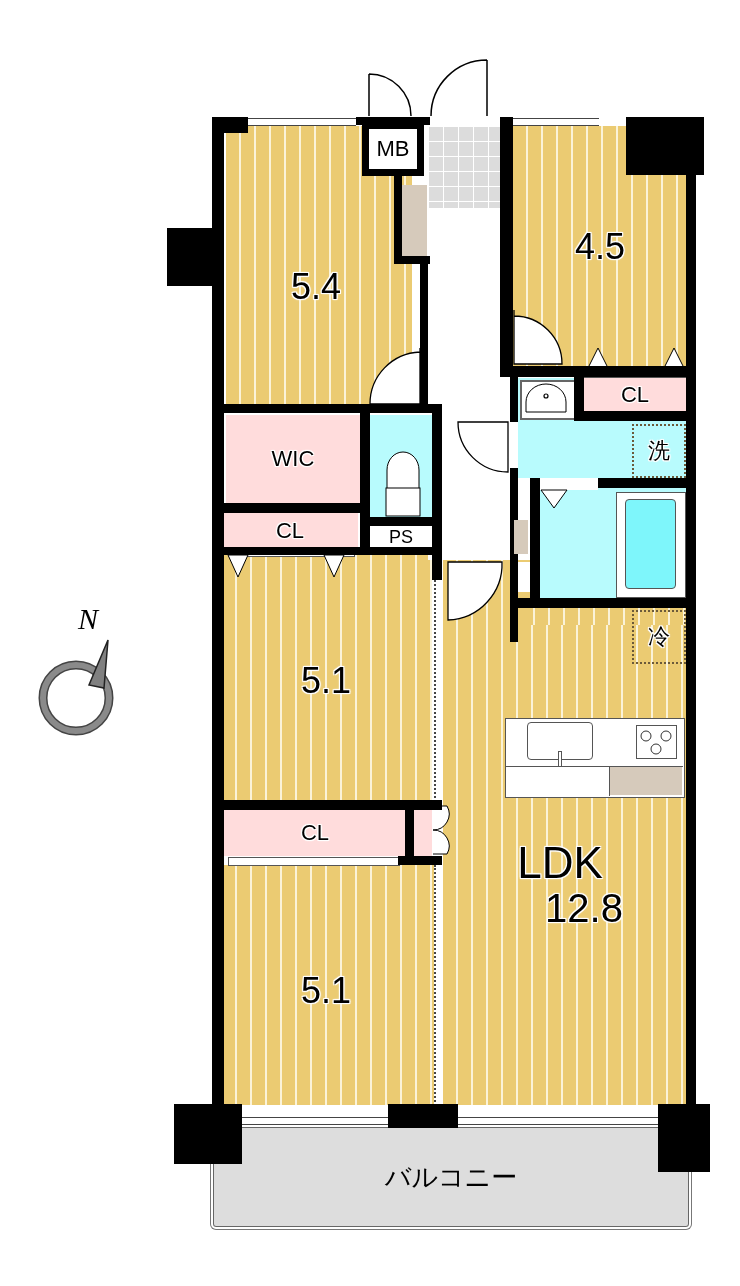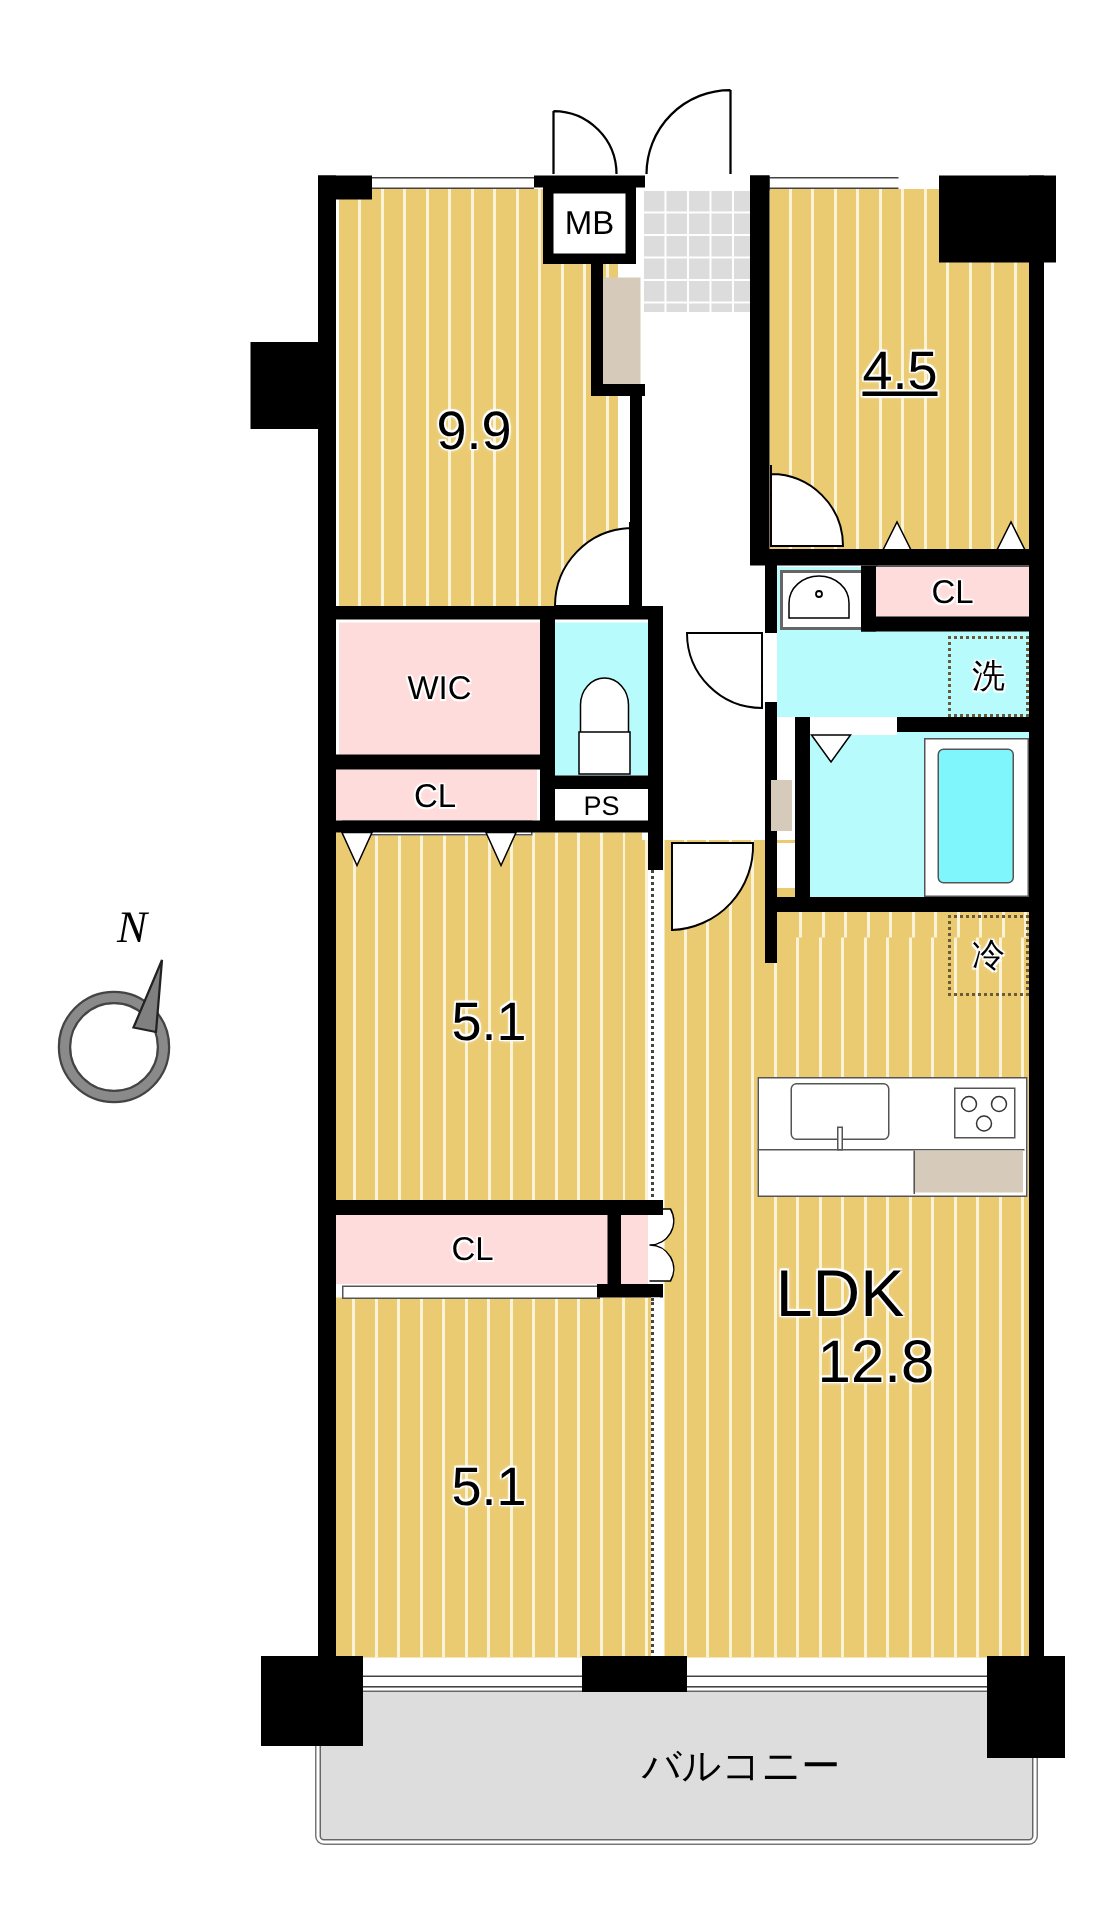--- a/index.html
+++ b/index.html
@@ -114,21 +114,21 @@
 
 <div class="pink" style="left:222px;top:810px;width:186px;height:46px;"></div>
 <div class="pink" style="left:414px;top:810px;width:18px;height:46px;"></div>
 <div class="label" style="left:222px;top:820px;width:186px;font-size:22px;">CL</div>
 <div class="white" style="left:228px;top:857px;width:170px;height:7px;border:1px solid #555;"></div>
 <svg width="40" height="60" style="left:433px;top:806px;">
   <path d="M0,0 L14,0 A16,16 0 0 1 0,24 M0,24 A16,16 0 0 1 14,48 L0,48" fill="#fff" stroke="#000" stroke-width="1"></path>
 </svg>
 
 <div class="abs" style="left:213px;top:1127px;width:476px;height:100px;background:#dddddd;border:1px solid #666;outline:2px solid #fff;box-shadow:0 0 0 3px #777;border-radius:0 0 3px 3px;"></div>
-<div class="label" style="left:213px;top:1160px;width:476px;font-size:26px;text-shadow:none;padding-left:43px;">バルコニー</div>
+<div class="label" style="left:213px;top:1160px;width:476px;font-size:26px;text-shadow:none;">バルコニー</div>
 
 <div class="win" style="left:246px;top:118px;width:110px;height:8px;"></div>
 <div class="win" style="left:513px;top:118px;width:86px;height:8px;"></div>
 <div class="win" style="left:238px;top:1117px;width:150px;height:8px;"></div>
 <div class="win" style="left:458px;top:1117px;width:208px;height:8px;"></div>
 
 <div class="wall" style="left:212px;top:117px;width:12px;height:1020px;"></div>
 <div class="wall" style="left:212px;top:117px;width:36px;height:16px;"></div>
 <div class="wall" style="left:167px;top:228px;width:57px;height:58px;"></div>
 <div class="wall" style="left:356px;top:117px;width:74px;height:8px;"></div>
@@ -181,18 +181,18 @@
 <svg width="60" height="60" style="left:512px;top:308px;">
   <path d="M2,2 L2,56 L50,56 A48,48 0 0 0 2,8" fill="#fff" stroke="#000" stroke-width="1.3"></path>
 </svg>
 <svg width="60" height="60" style="left:456px;top:420px;">
   <path d="M52,2 L2,2 A50,50 0 0 0 52,52 Z" fill="#fff" stroke="#000" stroke-width="1.3"></path>
 </svg>
 <svg width="60" height="70" style="left:446px;top:560px;">
   <path d="M2,2 L56,2 A56,56 0 0 1 2,60 Z" fill="#fff" stroke="#000" stroke-width="1.3"></path>
 </svg>
 
-<div class="label" style="left:276px;top:266px;width:80px;font-size:36px;">9.9</div>
-<div class="label" style="left:560px;top:226px;width:80px;font-size:36px;text-decoration:underline;">4.5</div>
+<div class="label" style="left:276px;top:266px;width:80px;font-size:36px;">5.4</div>
+<div class="label" style="left:560px;top:226px;width:80px;font-size:36px;">4.5</div>
 <div class="label" style="left:286px;top:660px;width:80px;font-size:36px;">5.1</div>
 <div class="label" style="left:286px;top:970px;width:80px;font-size:36px;">5.1</div>
 <div class="label" style="left:500px;top:838px;width:120px;font-size:44px;">LDK</div>
 <div class="label" style="left:524px;top:886px;width:120px;font-size:40px;">12.8</div>
 
 </body></html>

